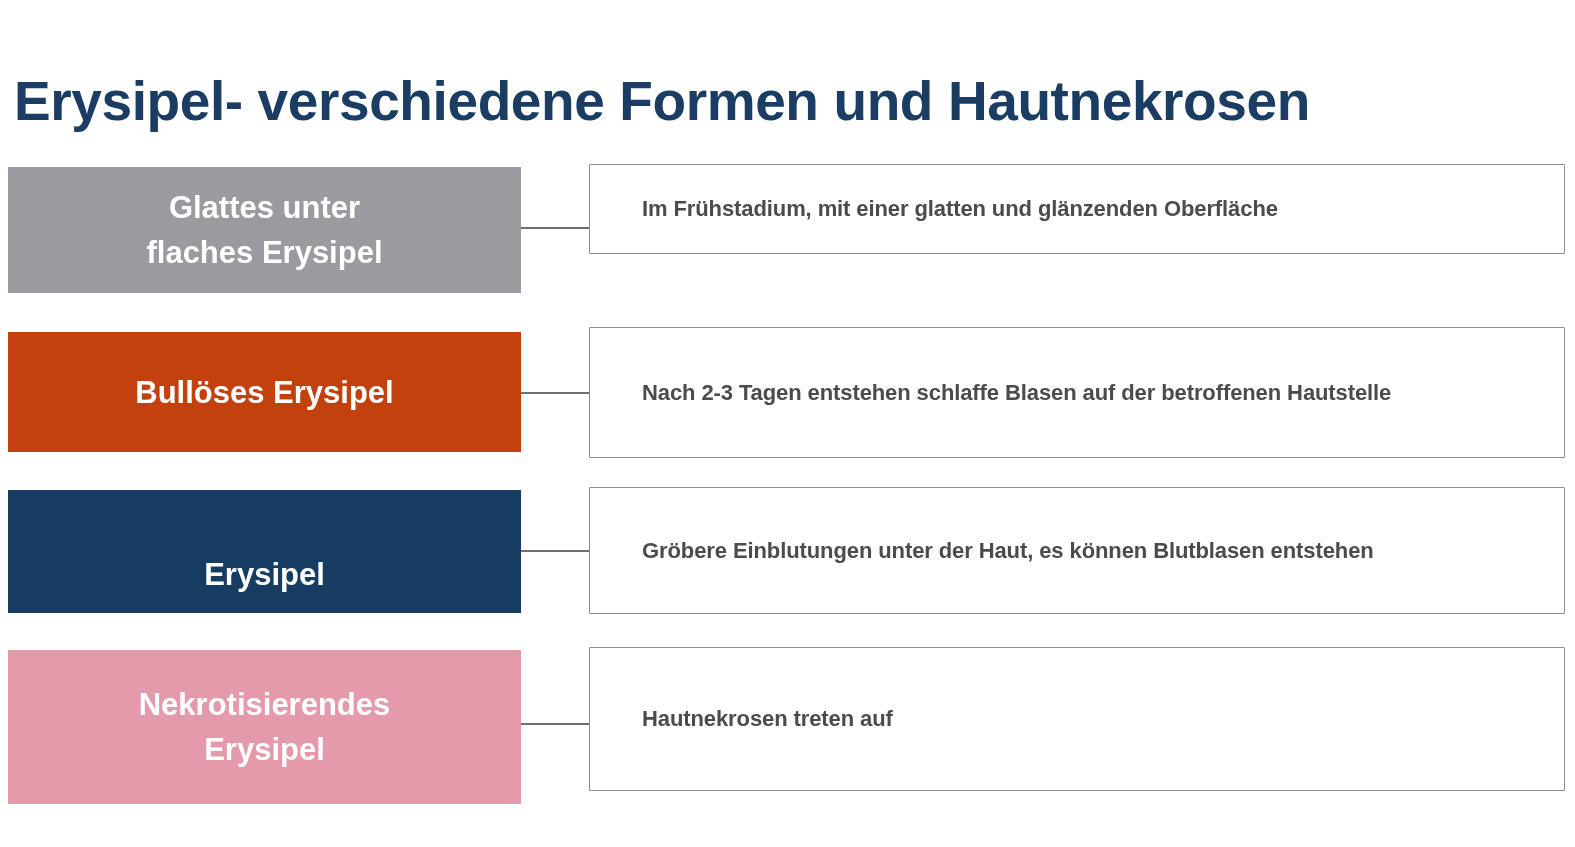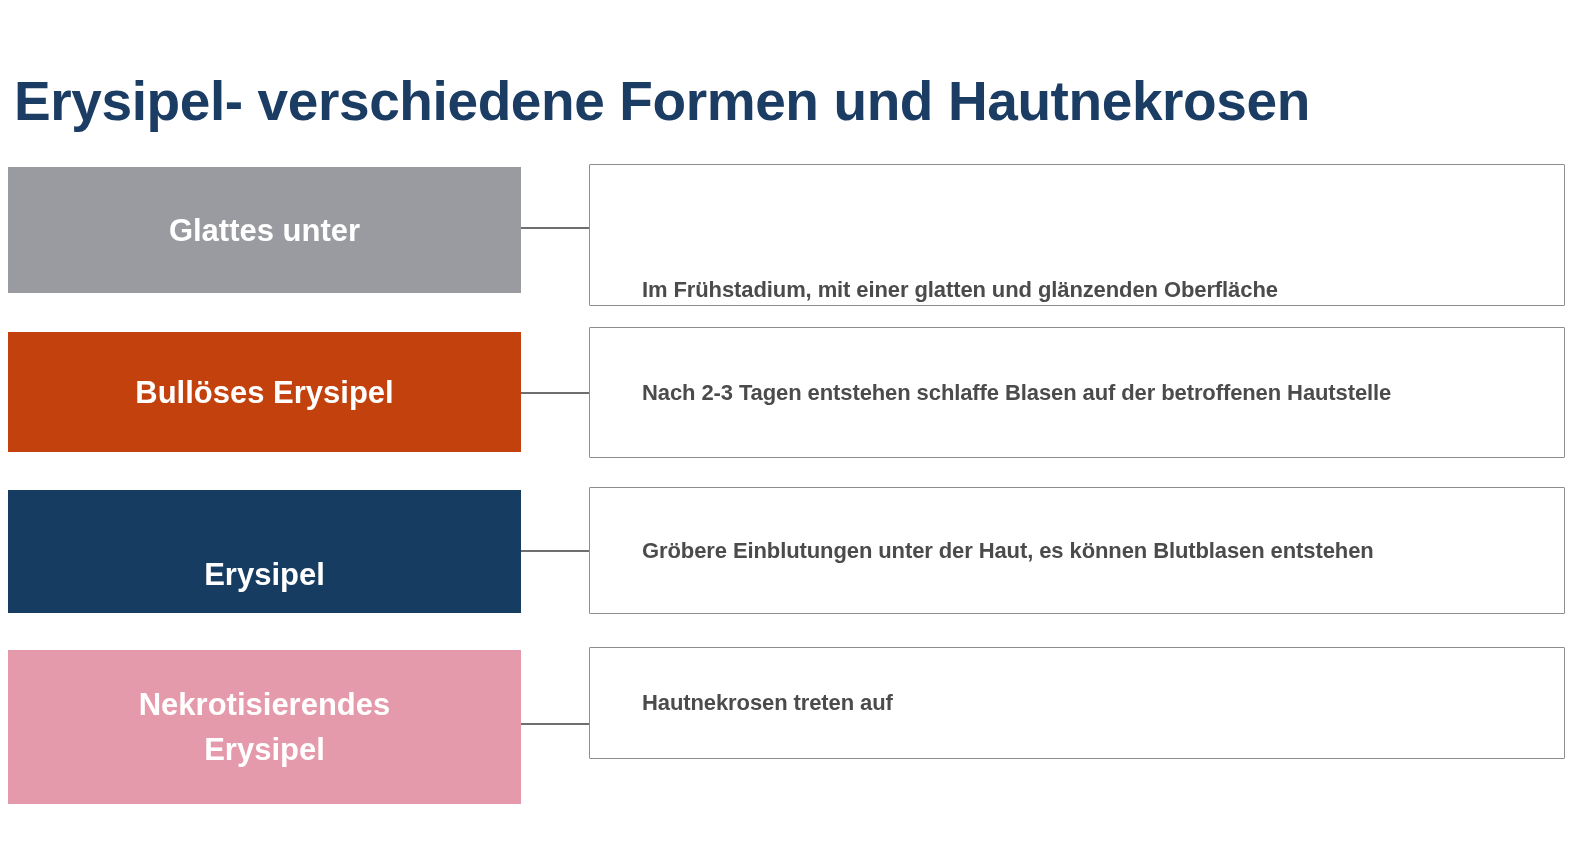--- a/index.html
+++ b/index.html
@@ -86,46 +86,47 @@
     padding-right: 24px;
     font-size: 22px;
     line-height: 30px;
     font-weight: bold;
     color: #4b4b4b;
     letter-spacing: -0.1px;
   }
 
   
   .r0 .cat-box  { top: 167px; height: 126px; }
-  .r0 .desc-box { top: 164px; height: 142px; align-items: flex-end; }
+  .r0 .desc-box { top: 164px; height: 90px; }
   .r0 .connector{ top: 227px; }
 
   .r1 .cat-box  { top: 332px; height: 120px; }
   .r1 .desc-box { top: 327px; height: 131px; }
   .r1 .connector{ top: 392px; }
 
   .r2 .cat-box  { top: 490px; height: 123px; }
   .r2 .desc-box { top: 487px; height: 127px; }
   .r2 .connector{ top: 550px; }
 
   .r3 .cat-box  { top: 650px; height: 154px; }
-  .r3 .desc-box { top: 647px; height: 112px; }
+  .r3 .desc-box { top: 647px; height: 144px; }
   .r3 .connector{ top: 723px; }
 </style>
 </head>
 <body style="background: rgb(255, 255, 255);">
 
 <h1 id="page-title" style="color: rgb(27, 60, 99);">Erysipel- verschiedene Formen und Hautnekrosen</h1>
 
 <div class="diagram">
 
   <div class="row r0">
     <div class="cat-box" style="background: rgb(154, 155, 161); color: rgb(255, 255, 255);">
       <span>
         <span>Glattes unter</span><br>
+        <span>flaches Erysipel</span>
       </span>
     </div>
     <div class="connector" style="background: rgb(111, 111, 111);"></div>
     <div class="desc-box" style="border-color: rgb(141, 141, 141);">
       <span class="desc-text" style="color: rgb(75, 75, 75);">Im Frühstadium, mit einer glatten und glänzenden Oberfläche</span>
     </div>
   </div>
 
   <div class="row r1">
     <div class="cat-box" style="background: #c2410c; color: rgb(255, 255, 255);">

